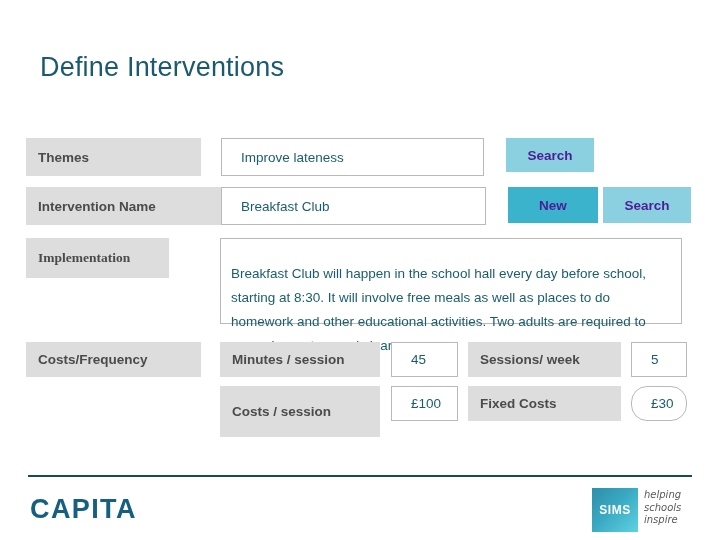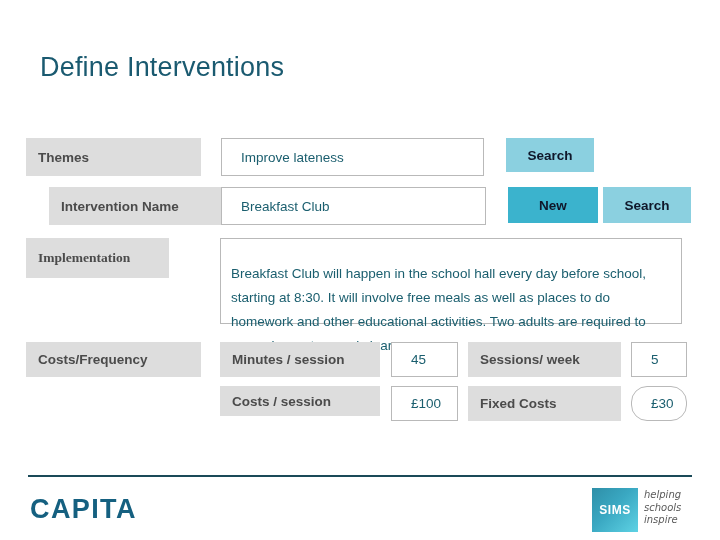--- a/index.html
+++ b/index.html
@@ -69,62 +69,62 @@
     display: block;
     padding: 23px 10px 7px 10px;
     line-height: 24px;
     white-space: pre-line;
   }
 
   
   .btn {
     position: absolute;
     border: none;
-    color: #0f172a;
+    color: #4c1d95;
     font-weight: bold;
     font-size: 13.5px;
     display: flex;
     align-items: center;
     justify-content: center;
     box-sizing: border-box;
     cursor: pointer;
     font-family: "Liberation Sans", sans-serif;
   }
   .btn-search { background: #8bd0e0; }
   .btn-new    { background: #3bb3cd; }
 
   
   #row-themes        { height: 38px; }
   #lbl-themes        { left: 10px;  top: 0;  width: 175px; height: 38px; }
   #inp-themes        { left: 205px; top: 0;  width: 263px; height: 38px; }
   #btn-themes-search { left: 490px; top: 0;  width: 88px;  height: 34px; }
 
   
   #row-intervention    { height: 38px; margin-top: 11px; }
-  #lbl-intervention    { left: 10px;  top: 0; width: 205px; height: 38px; margin-left: 23px; }
+  #lbl-intervention    { left: 10px;  top: 0; width: 205px; height: 38px; }
   #inp-intervention    { left: 205px; top: 0; width: 265px; height: 38px; }
   #btn-intervention-new    { left: 492px; top: 0; width: 90px; height: 36px; }
   #btn-intervention-search { left: 587px; top: 0; width: 88px; height: 36px; }
 
   
   #row-implementation { height: 86px; margin-top: 13px; }
   #lbl-implementation { left: 10px;  top: 0; width: 143px; height: 40px; font-family: Liberation Serif, serif; }
   #inp-implementation { left: 204px; top: 0; width: 462px; height: 86px; }
 
   
   #row-costs-1 { height: 35px; margin-top: 18px; }
   #lbl-costs          { left: 10px;  top: 0; width: 175px; height: 35px; }
   #lbl-minutes        { left: 204px; top: 0; width: 160px; height: 35px; }
   #val-minutes        { left: 375px; top: 0; width: 67px;  height: 35px; }
   #lbl-sessions       { left: 452px; top: 0; width: 153px; height: 35px; }
   #val-sessions       { left: 615px; top: 0; width: 56px;  height: 35px; }
 
   
   #row-costs-2 { height: 35px; margin-top: 9px; }
-  #lbl-costsession    { left: 204px; top: 0; width: 160px; height: 30px; }
+  #lbl-costsession    { left: 204px; top: 0; width: 160px; height: 51px; }
   #val-costsession    { left: 375px; top: 0; width: 67px;  height: 35px; }
   #lbl-fixedcosts     { left: 452px; top: 0; width: 153px; height: 35px; }
   #val-fixedcosts     { left: 615px; top: 0; width: 56px;  height: 35px; border-radius: 16px; }
 
   
   .footer-rule {
     position: absolute;
     left: 28px;
     top: 475px;
     width: 664px;

